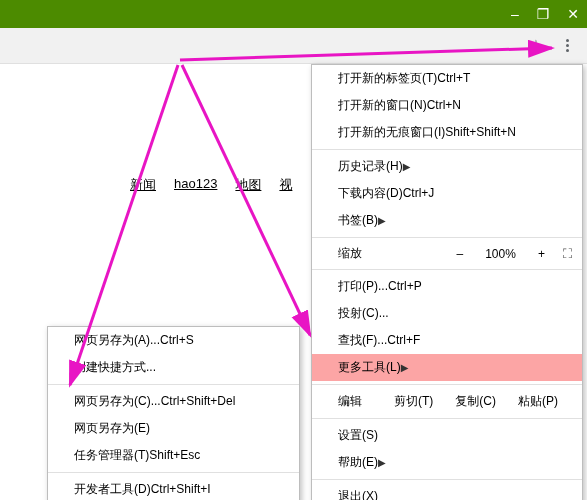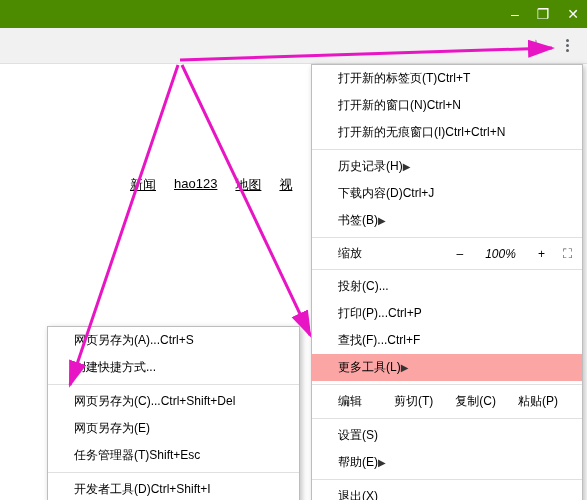--- a/index.html
+++ b/index.html
@@ -16,21 +16,21 @@
 .main-menu { top: 64px; right: 4px; width: 272px; }
 .sub-menu { top: 326px; left: 47px; width: 253px; }
 .menu-item { display: flex; align-items: center; justify-content: flex-start; padding: 5px 16px 5px 26px; line-height: 17px; cursor: default; }
 .menu-item.highlight { background: #fca5a5; }
 .menu-item .shortcut { color: #000000; }
 .menu-item .arrow { font-size: 10px; color: #333; }
 .sep { height: 1px; background: #e0e0e0; margin: 3px 0; }
 .zoom-row { display: flex; align-items: center; padding: 4px 12px 4px 26px; gap: 10px; }
 .zoom-row .zlabel { flex: 1; font-family: Liberation Mono, monospace; }
 .zoom-row .btn { padding: 0 8px; cursor: default; }
-.zoom-row .pct { padding: 0 4px; font-style: italic; }
+.zoom-row .pct { padding: 0 4px; }
 .zoom-row .full { font-size: 13px; letter-spacing: -2px; color: #555; }
 .edit-row { display: flex; align-items: center; padding: 5px 16px 5px 26px; gap: 22px; }
 .edit-row .elabel { margin-right: 10px; }
 .arrow-svg { position: absolute; pointer-events: none; }
 </style>
 </head>
 <body>
 
 <div class="titlebar">
   <span>–</span>
@@ -58,21 +58,21 @@
   <div class="menu-item">
     <span class="label">打开新的标签页(T)</span>
     <span class="shortcut">Ctrl+T</span>
   </div>
   <div class="menu-item">
     <span class="label">打开新的窗口(N)</span>
     <span class="shortcut">Ctrl+N</span>
   </div>
   <div class="menu-item">
     <span class="label">打开新的无痕窗口(I)</span>
-    <span class="shortcut">Ctrl+Ctrl+N</span>
+    <span class="shortcut">Shift+Shift+N</span>
   </div>
   <div class="sep"></div>
   <div class="menu-item">
     <span class="label">历史记录(H)</span>
     <span class="arrow">▶</span>
   </div>
   <div class="menu-item">
     <span class="label">下载内容(D)</span>
     <span class="shortcut">Ctrl+J</span>
   </div>
@@ -83,25 +83,25 @@
   <div class="sep"></div>
   <div class="zoom-row">
     <span class="zlabel">缩放</span>
     <span class="btn">–</span>
     <span class="pct">100%</span>
     <span class="btn">+</span>
     <span class="full">⛶</span>
   </div>
   <div class="sep"></div>
   <div class="menu-item">
-    <span class="label">投射(C)...</span>
+    <span class="label">打印(P)...</span>
+    <span class="shortcut">Ctrl+P</span>
   </div>
   <div class="menu-item">
-    <span class="label">打印(P)...</span>
-    <span class="shortcut">Ctrl+P</span>
+    <span class="label">投射(C)...</span>
   </div>
   <div class="menu-item">
     <span class="label">查找(F)...</span>
     <span class="shortcut">Ctrl+F</span>
   </div>
   <div class="menu-item highlight">
     <span class="label">更多工具(L)</span>
     <span class="arrow">▶</span>
   </div>
   <div class="sep"></div>

